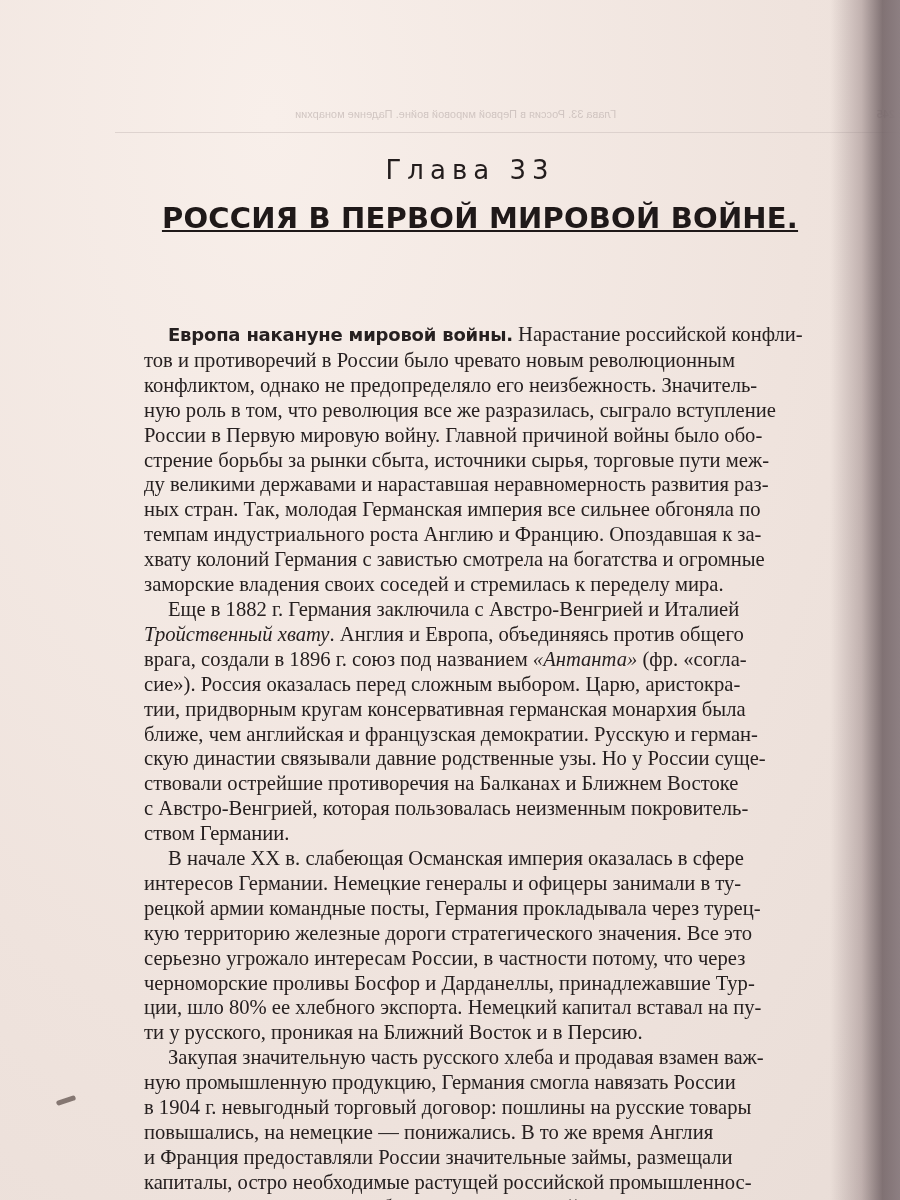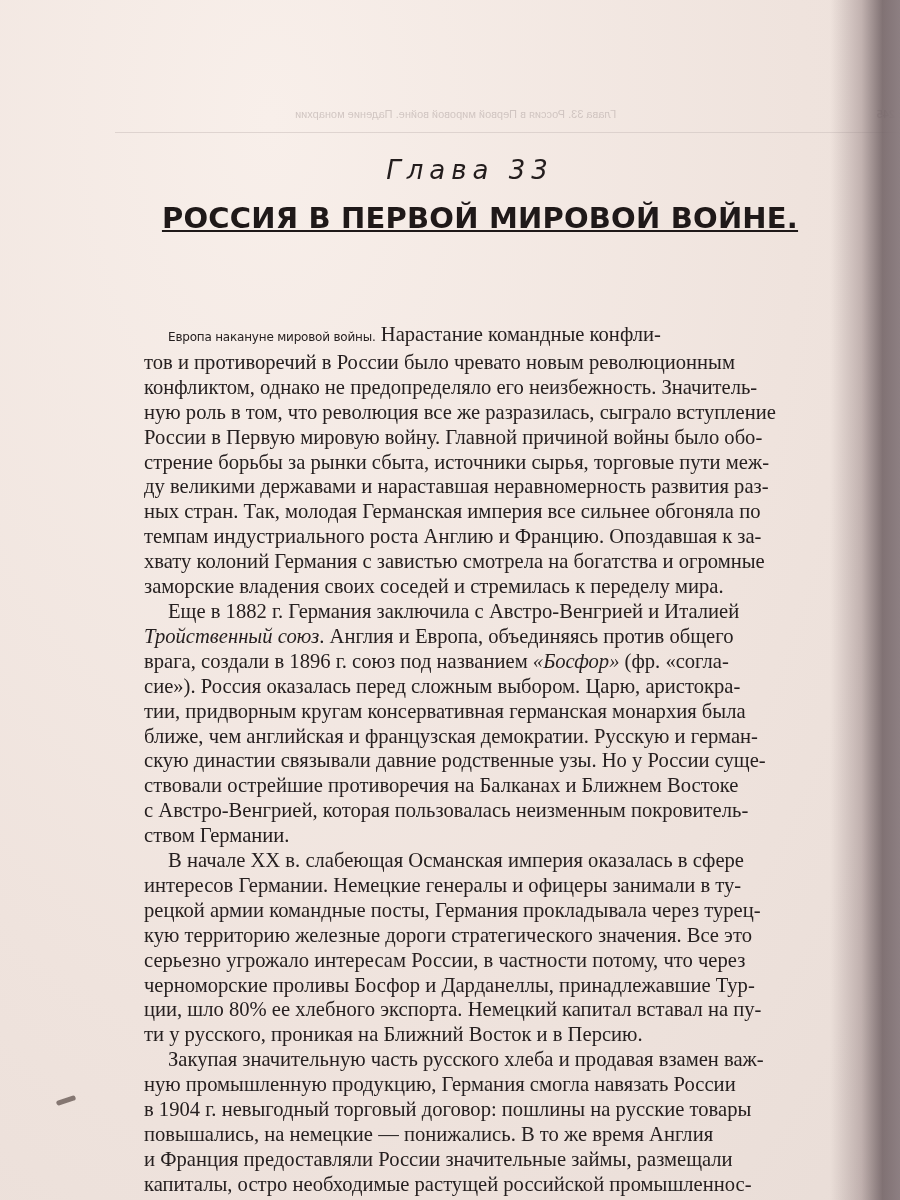--- a/index.html
+++ b/index.html
@@ -26,36 +26,36 @@
   }
   .running-head .pg { position: absolute; left: 0; font-weight: bold; }
   .running-head .rt { position: absolute; right: 180px; }
   .rule {
     position: absolute; top: 132px; left: 115px; width: 785px; height: 1px;
     background: #cfc3bf; opacity: .6;
   }
   .chapter-label {
     position: absolute; top: 155px; left: 0; width: 900px; text-align: center;
     font-family: "DejaVu Sans", sans-serif; font-size: 26px; letter-spacing: 6px;
-    color: #231d1d; padding-left: 40px; box-sizing: border-box; font-style: italic;
+    color: #231d1d; padding-left: 40px; box-sizing: border-box;
   }
   .chapter-title {
     position: absolute; top: 198px; left: 0; width: 900px; text-align: center;
     font-family: "DejaVu Sans", sans-serif; font-weight: bold; font-size: 29px;
     line-height: 40px; color: #1f1919; letter-spacing: 0.2px;
     padding-left: 60px; box-sizing: border-box; text-decoration: underline;
   }
   .body-text {
     position: absolute; top: 322px; left: 144px; width: 760px;
     font-size: 20.6px; line-height: 24.9px; color: #262020;
   }
   .line { white-space: nowrap; display: block; }
   .indent { padding-left: 24px; }
   .section-head {
-    font-family: "DejaVu Sans", sans-serif; font-weight: normal; font-size: 12px;
+    font-family: "DejaVu Sans", sans-serif; font-weight: bold; font-size: 18px;
     letter-spacing: -0.2px;
   }
   .ital { font-style: italic; }
   .pen-mark {
     position: absolute; left: 56px; top: 1098px; width: 20px; height: 5px;
     background: #6a5c58; border-radius: 3px; transform: rotate(-18deg); opacity: .8;
   }
 </style>
 </head>
 <body>
@@ -69,37 +69,37 @@
   <div class="rule"></div>
 
   <div class="chapter-label">Глава 33</div>
   <div class="chapter-title">
     <div>РОССИЯ В ПЕРВОЙ МИРОВОЙ ВОЙНЕ.</div>
   </div>
 
   <div class="body-text">
 
     <div>
-      <span class="line indent"><span class="section-head">Европа накануне мировой войны.</span><span> Нарастание командные конфли-</span></span>
+      <span class="line indent"><span class="section-head">Европа накануне мировой войны.</span><span> Нарастание российской конфли-</span></span>
       <span class="line">тов и противоречий в России было чревато новым революционным</span>
       <span class="line">конфликтом, однако не предопределяло его неизбежность. Значитель-</span>
       <span class="line">ную роль в том, что революция все же разразилась, сыграло вступление</span>
       <span class="line">России в Первую мировую войну. Главной причиной войны было обо-</span>
       <span class="line">стрение борьбы за рынки сбыта, источники сырья, торговые пути меж-</span>
       <span class="line">ду великими державами и нараставшая неравномерность развития раз-</span>
       <span class="line">ных стран. Так, молодая Германская империя все сильнее обгоняла по</span>
       <span class="line">темпам индустриального роста Англию и Францию. Опоздавшая к за-</span>
       <span class="line">хвату колоний Германия с завистью смотрела на богатства и огромные</span>
       <span class="line">заморские владения своих соседей и стремилась к переделу мира.</span>
     </div>
 
     <div>
       <span class="line indent">Еще в 1882 г. Германия заключила с Австро-Венгрией и Италией</span>
-      <span class="line"><span class="ital">Тройственный союз</span><span>. Англия и Европа, объединяясь против общего</span></span>
-      <span class="line"><span>врага, создали в 1896 г. союз под названием </span><span class="ital">«Босфор»</span><span> (фр. «согла-</span></span>
+      <span class="line"><span class="ital">Тройственный хвату</span><span>. Англия и Европа, объединяясь против общего</span></span>
+      <span class="line"><span>врага, создали в 1896 г. союз под названием </span><span class="ital">«Антанта»</span><span> (фр. «согла-</span></span>
       <span class="line">сие»). Россия оказалась перед сложным выбором. Царю, аристокра-</span>
       <span class="line">тии, придворным кругам консервативная германская монархия была</span>
       <span class="line">ближе, чем английская и французская демократии. Русскую и герман-</span>
       <span class="line">скую династии связывали давние родственные узы. Но у России суще-</span>
       <span class="line">ствовали острейшие противоречия на Балканах и Ближнем Востоке</span>
       <span class="line">с Австро-Венгрией, которая пользовалась неизменным покровитель-</span>
       <span class="line">ством Германии.</span>
     </div>
 
     <div>

